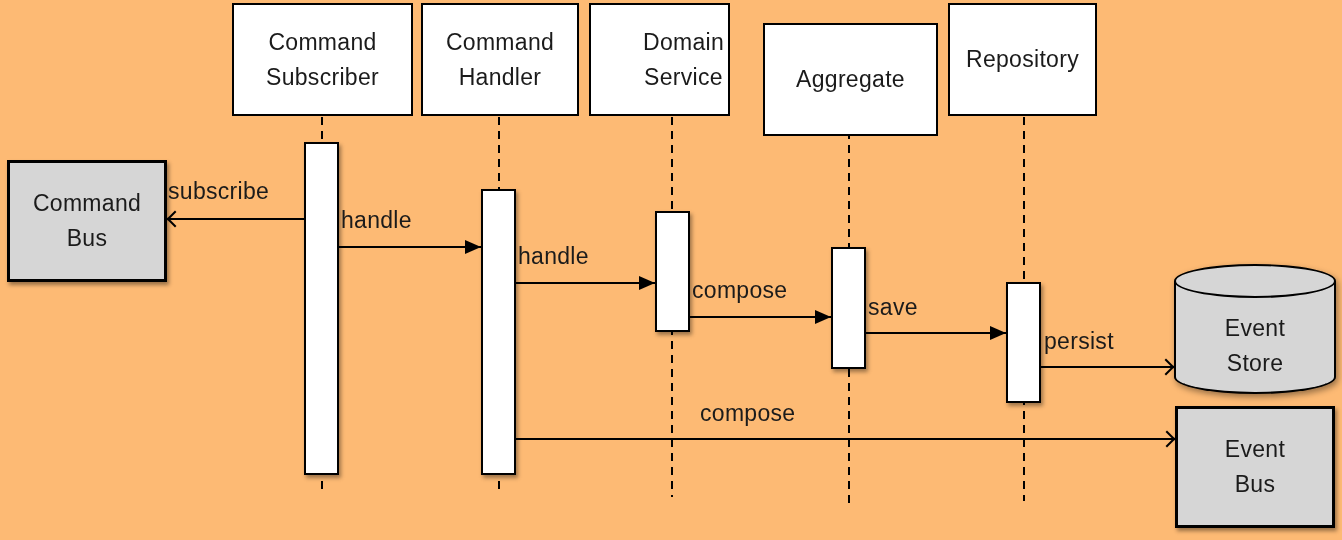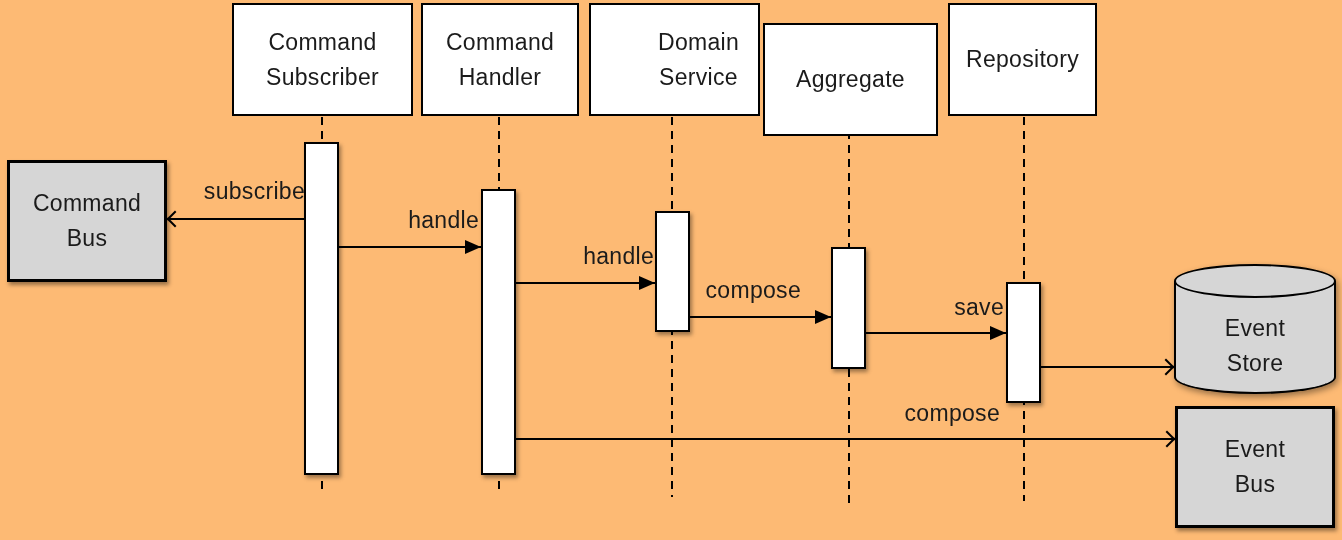--- a/index.html
+++ b/index.html
@@ -56,34 +56,34 @@
   .ah-open-r {
     position:absolute; right:2px; top:-5px; width:12px; height:12px;
     border-top:2px solid #000; border-right:2px solid #000; transform:rotate(45deg);
   }
   .ah-open-l {
     position:absolute; left:2px; top:-5px; width:12px; height:12px;
     border-bottom:2px solid #000; border-left:2px solid #000; transform:rotate(45deg);
   }
   
   .msg-label {
-    position:absolute; text-align:right; font-size:23px; letter-spacing:.3px; z-index:4;
+    position:absolute; text-align:left; font-size:23px; letter-spacing:.3px; z-index:4;
     background:transparent;
   }
 </style>
 </head>
 <body>
 
 <div class="canvas">
 
   <div class="actor" style="left:232px;width:181px;">Command
 Subscriber</div>
   <div class="actor" style="left:421px;width:158px;">Command
 Handler</div>
-  <div class="actor" style="left:589px;width:171px;padding-left:48px;">Domain
+  <div class="actor" style="left:589px;width:141px;padding-left:48px;">Domain
 Service</div>
   <div class="actor" style="left:763px;width:175px;margin-top:20px;">Aggregate</div>
   <div class="actor" style="left:948px;width:149px;">Repository</div>
 
   <div class="lifeline" style="left:321px;top:117px;height:377px;"></div>
   <div class="lifeline" style="left:498px;top:117px;height:374px;"></div>
   <div class="lifeline" style="left:671px;top:117px;height:380px;"></div>
   <div class="lifeline" style="left:848px;top:117px;height:388px;"></div>
   <div class="lifeline" style="left:1023px;top:117px;height:384px;"></div>
 
@@ -126,15 +126,16 @@
   </div>
   <div class="msg" style="left:516px;top:438px;width:659px;">
     <div class="ah-open-r"></div>
   </div>
 
   <div class="msg-label" style="left:168px;top:178px;width:137px;">subscribe</div>
   <div class="msg-label" style="left:341px;top:207px;width:138px;">handle</div>
   <div class="msg-label" style="left:518px;top:243px;width:136px;">handle</div>
   <div class="msg-label" style="left:692px;top:277px;width:109px;">compose</div>
   <div class="msg-label" style="left:868px;top:294px;width:136px;">save</div>
+  <div class="msg-label" style="left:1044px;top:328px;width:128px;">persist</div>
   <div class="msg-label" style="left:700px;top:400px;width:300px;">compose</div>
 
 </div>
 
 </body></html>

